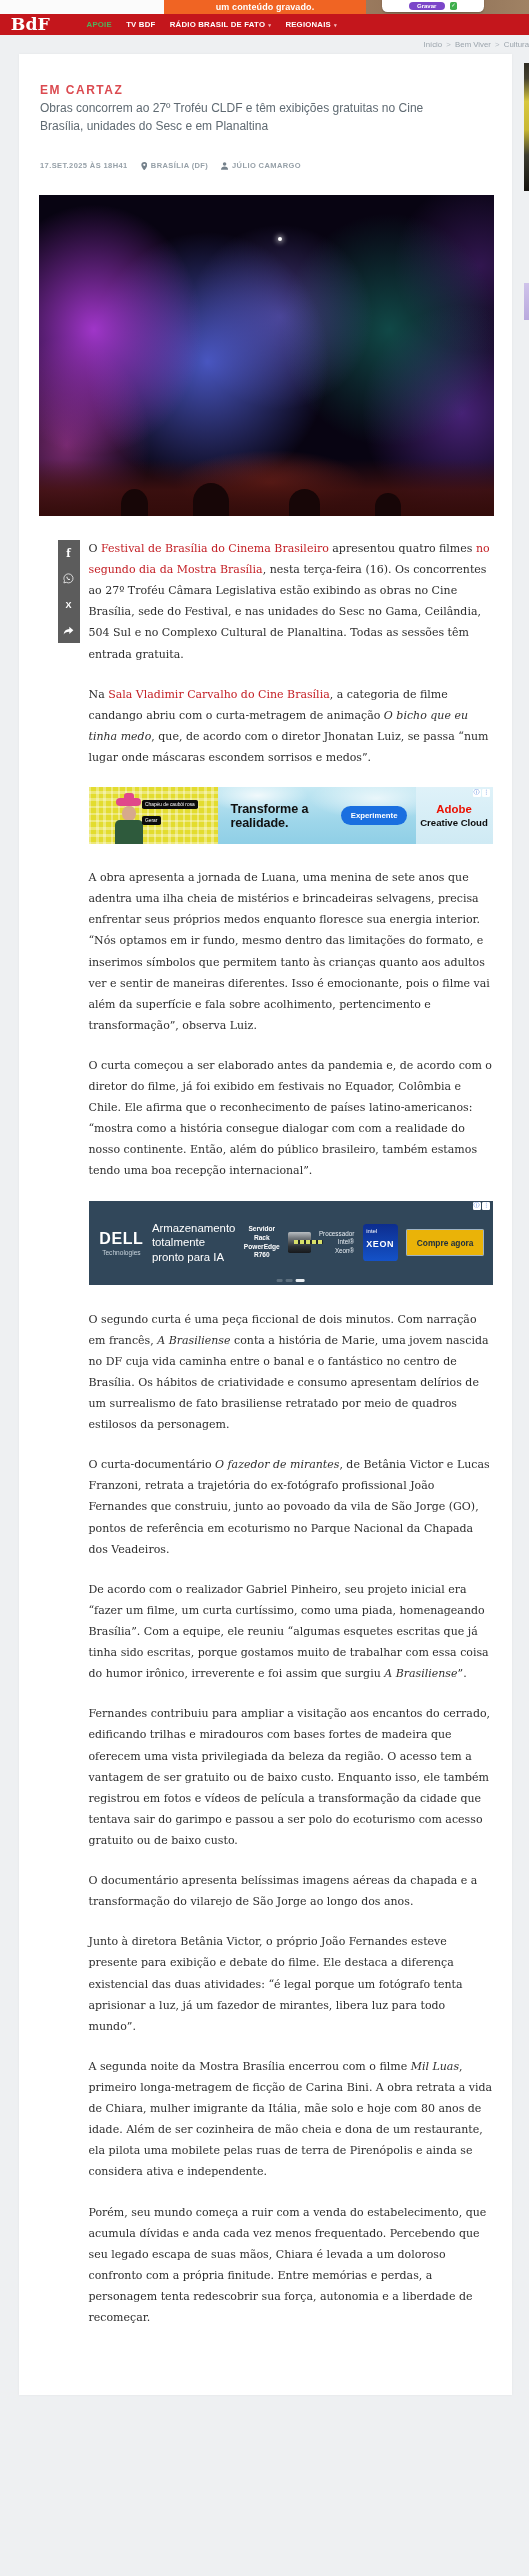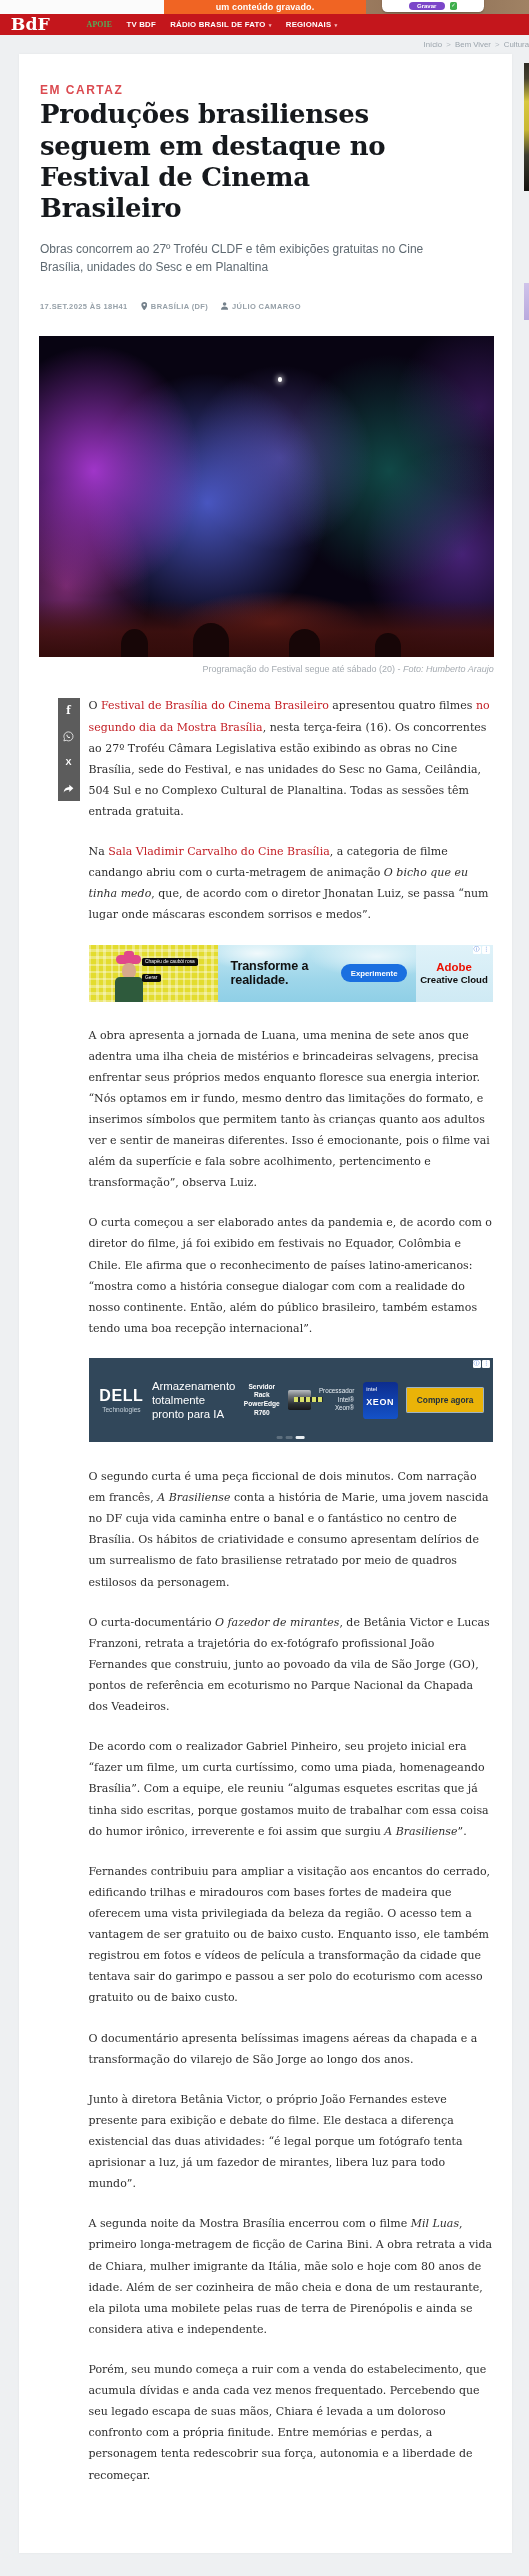--- a/index.html
+++ b/index.html
@@ -14,21 +14,21 @@
   .top-ad .photo { flex:1; background:linear-gradient(90deg,#9a7a5e,#8d6f55 40%,#a08264); }
   .top-ad .mini-card { position:absolute; right:45px; top:0; width:102px; height:12px; background:#fff; border-radius:0 0 5.4px 5.4px; box-shadow:0 0.6px 1.8px rgba(0,0,0,.25); display:flex; align-items:center; justify-content:center; gap:4.8px; }
   .top-ad .mini-btn { background:#7b46c9; color:#fff; font-size:6px; font-weight:700; border:none; border-radius:4.8px; padding:1.2px 8.4px; line-height:1.1; }
   .top-ad .mini-tag { width:7.8px; height:7.8px; background:#3fae4c; border-radius:1.8px; color:#fff; font-size:5.4px; line-height:7.8px; text-align:center; }
 
   
   .site-header { height:21px; background:#c4161c; display:flex; align-items:center; padding:0 10.8px; gap:26px; }
   .logo { color:#fff; font-family:"DejaVu Serif", serif; font-weight:700; font-size:17.3px; letter-spacing:0; margin-right:10.8px; }
   .nav { display:flex; align-items:center; gap:14.3px; }
   .nav a { text-decoration:none; color:#fff; font-size:7.8px; font-weight:700; letter-spacing:0.2px; display:flex; align-items:center; gap:3px; }
-  .nav a.apoie { color:#52b05a;font-family:Liberation Serif, serif; }
+  .nav a.apoie { color:#52b05a; }
   .nav .chev { font-size:5.4px; color:#f2b9bb; transform:translateY(0.6px); }
 
   
   .breadcrumb { padding:5.4px 0 5.4px 34px; font-size:7.8px; color:#9aa3ab;text-align:right; }
   .breadcrumb a { color:#9aa3ab; text-decoration:none; }
   .breadcrumb .sep { margin:0 4.2px; color:#b3bac0; }
 
   
   .card { margin-left:18.5px; width:493px; background:#fff; padding:29px 0 48px; box-shadow:0 0 2.4px rgba(0,0,0,.05); }
   .head-block { padding:0 71px 0 21.5px; }
@@ -155,21 +155,20 @@
     </nav>
   </header>
 
   <div class="breadcrumb">
     <a href="#">Início</a><span class="sep">&gt;</span><a href="#">Bem Viver</a><span class="sep">&gt;</span><a href="#">Cultura</a>
   </div>
 
   <main class="card">
     <div class="head-block">
       <div class="kicker">EM CARTAZ</div>
-      <h1 class="title">Produções brasilienses seguem em destaque no Festival de Cinema Brasileiro</h1>
       <p class="subtitle">Obras concorrem ao 27º Troféu CLDF e têm exibições gratuitas no Cine Brasília, unidades do Sesc e em Planaltina</p>
       <div class="meta">
         <span class="mitem">17.SET.2025 ÀS 18H41</span>
         <span class="mitem">
           <svg width="6.6" height="8.4" viewBox="0 0 11 14">
               <path d="M5.5 0C2.5 0 .5 2.2.5 4.8.5 8.2 5.5 14 5.5 14S10.5 8.2 10.5 4.8C10.5 2.2 8.5 0 5.5 0zm0 6.6a1.9 1.9 0 1 1 0-3.8 1.9 1.9 0 0 1 0 3.8z" fill="#76828c"></path>
             </svg>
           <span>BRASÍLIA (DF)</span>
         </span>
         <span class="mitem">
@@ -185,21 +184,20 @@
     <figure class="hero">
       <div class="hero-art">
         <div class="moon"></div>
         <div class="glow"></div>
         <div class="crowd"></div>
         <div class="head" style="left:18%"></div>
         <div class="head" style="left:34%; width:36px; height:37px;"></div>
         <div class="head" style="left:55%; width:31px;"></div>
         <div class="head" style="left:74%; width:26px; height:27.5px;"></div>
       </div>
-      <figcaption><span>Programação do Festival segue até sábado (20) - </span><em>Foto: Humberto Araujo</em></figcaption>
     </figure>
 
     <div class="article-wrap">
       <aside class="share-rail">
         <button class="share-btn">
             <span class="fb">f</span>
           </button>
         <button class="share-btn">
           <svg width="10.8" height="10.8" viewBox="0 0 24 24">
               <path d="M12 2a10 10 0 0 0-8.7 14.9L2 22l5.3-1.3A10 10 0 1 0 12 2z" fill="none" stroke="#fff" stroke-width="1.7"></path>

